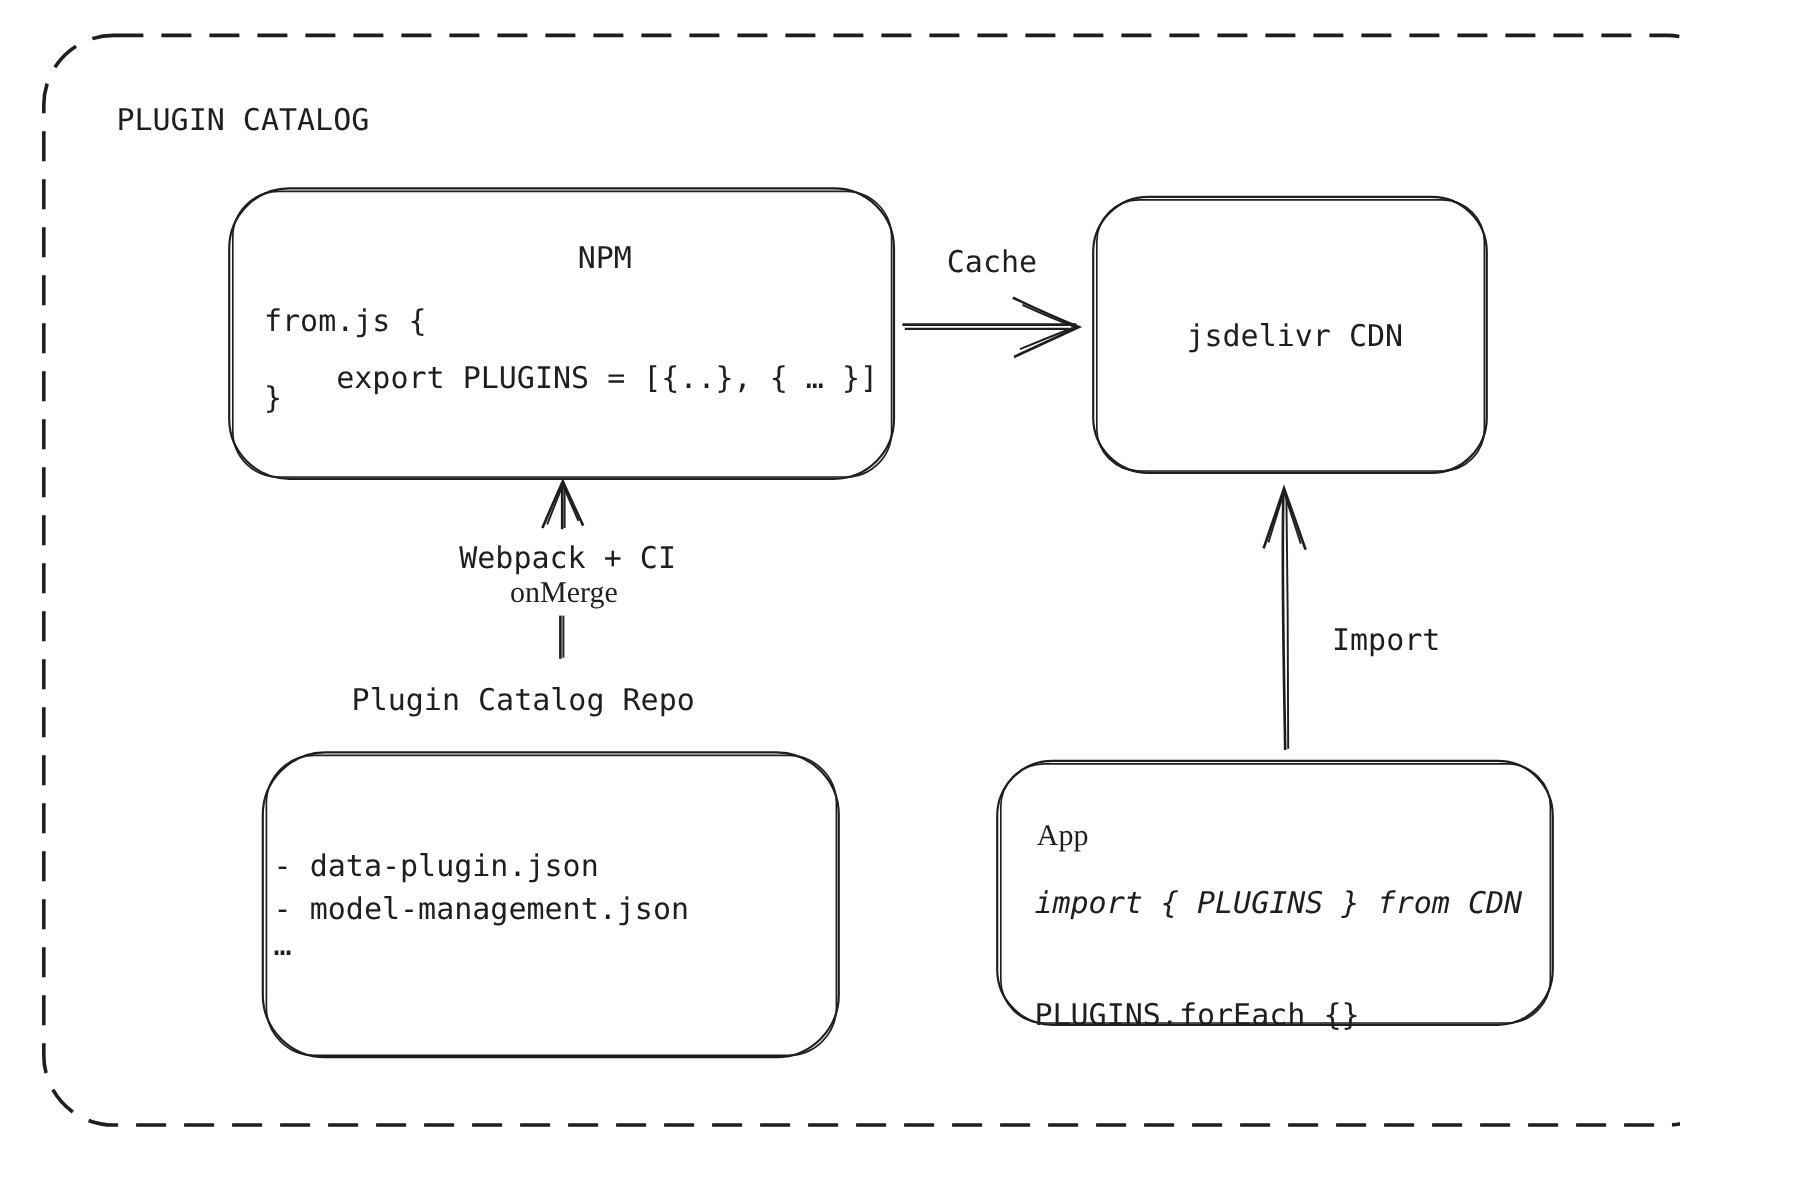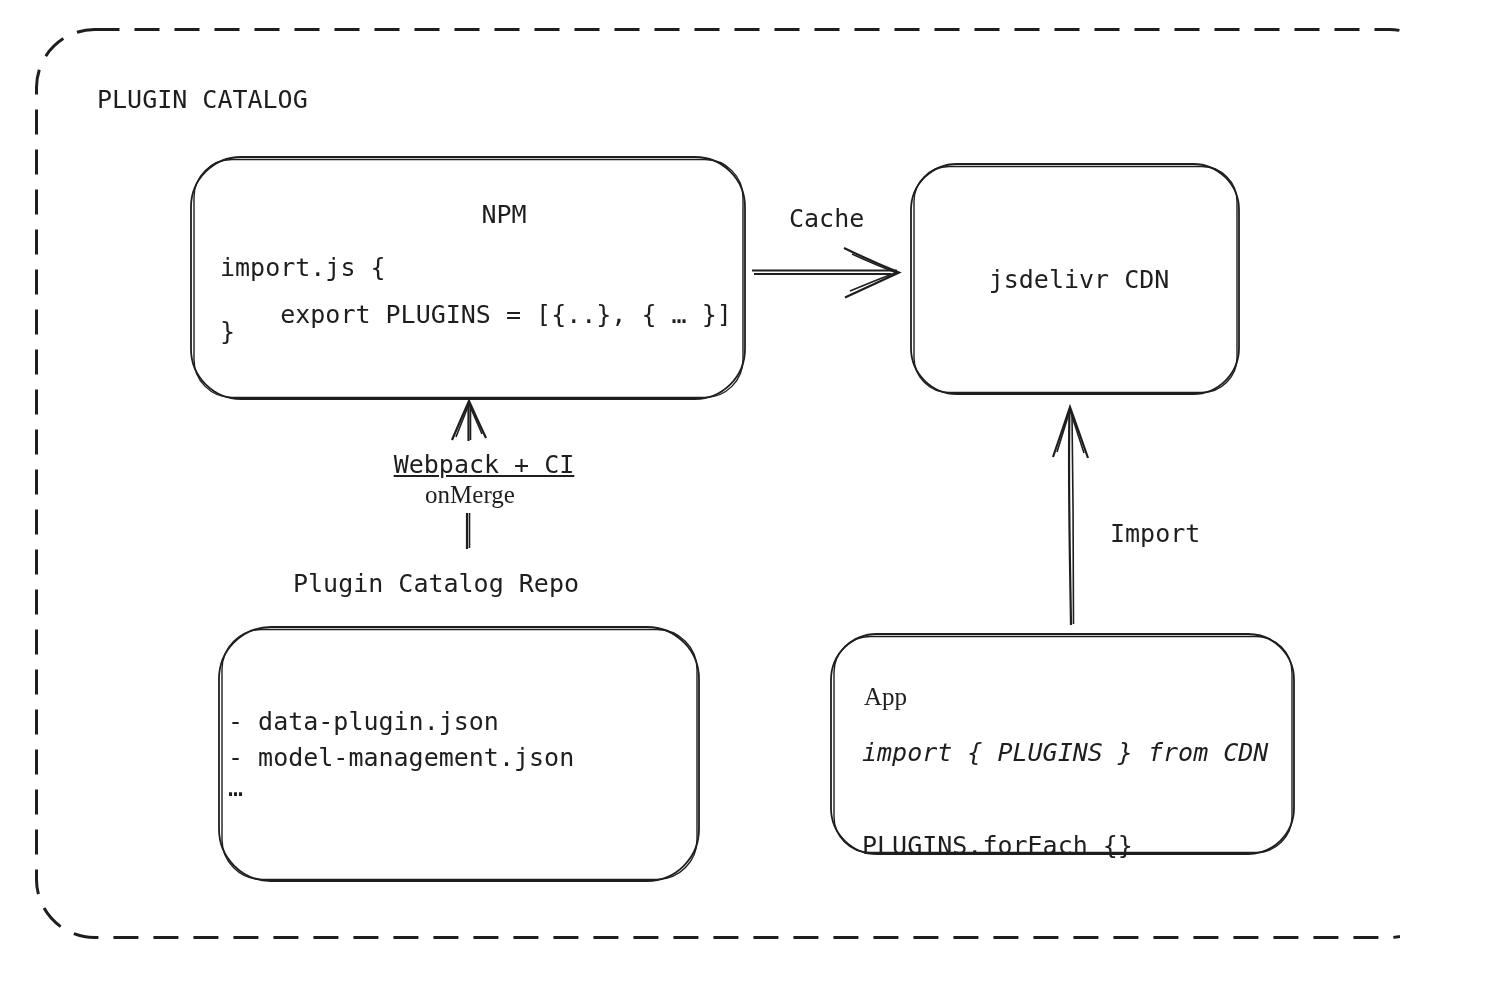--- a/index.html
+++ b/index.html
@@ -75,29 +75,29 @@
       <path class="sketch" d="M1053,457 Q1062,431 1070,407 Q1079,432 1088,458" stroke-width="2.2"></path>
       <path class="sketch" d="M1057,452 L1070,410 L1084,453" stroke-width="1.6"></path>
       <path class="sketch" d="M1069.5,409 C1068,480 1070,560 1071,625" stroke-width="2.2"></path>
       <path class="sketch" d="M1072,413 C1073,480 1073.5,560 1073.5,624" stroke-width="1.6"></path>
     </g>
   </svg>
 
   <div class="txt page-title" style="left:97px;top:84px;">PLUGIN CATALOG</div>
 
   <div class="txt ctr" style="left:456px;top:199px;margin-left:48px;">NPM</div>
-  <div class="txt" style="left:220px;top:252px;">import.js {</div>
+  <div class="txt" style="left:220px;top:252px;">from.js {</div>
   <div class="txt" style="left:220px;top:299px;">    export PLUGINS = [{..}, { … }]</div>
   <div class="txt" style="left:220px;top:316px;">}</div>
 
   <div class="txt" style="left:789px;top:203px;">Cache</div>
 
   <div class="txt ctr" style="left:1079px;top:264px;">jsdelivr CDN</div>
 
-  <div class="txt ctr" style="left:484px;top:449px;text-decoration:underline;">Webpack + CI</div>
+  <div class="txt ctr" style="left:473px;top:449px;">Webpack + CI</div>
   <div class="txt ctr" style="left:470px;top:479px;font-family:Liberation Serif, serif;">onMerge</div>
 
   <div class="txt ctr" style="left:436px;top:568px;">Plugin Catalog Repo</div>
   <div class="txt" style="left:228px;top:706px;">- data-plugin.json</div>
   <div class="txt" style="left:228px;top:742px;">- model-management.json</div>
   <div class="txt" style="left:228px;top:772px;">…</div>
 
   <div class="txt sans" style="left:864px;top:681px;">App</div>
   <div class="txt" style="left:862px;top:737px;font-style:italic;">import { PLUGINS } from CDN</div>
   <div class="txt" style="left:862px;top:798px;margin-top:32px;">PLUGINS.forEach {}</div>

